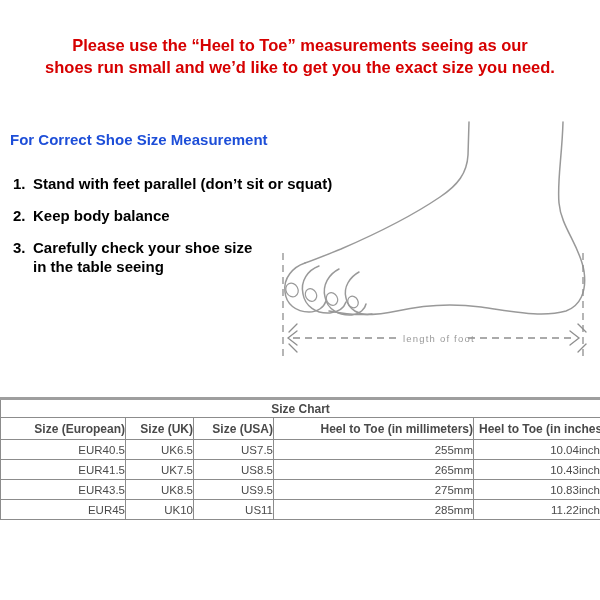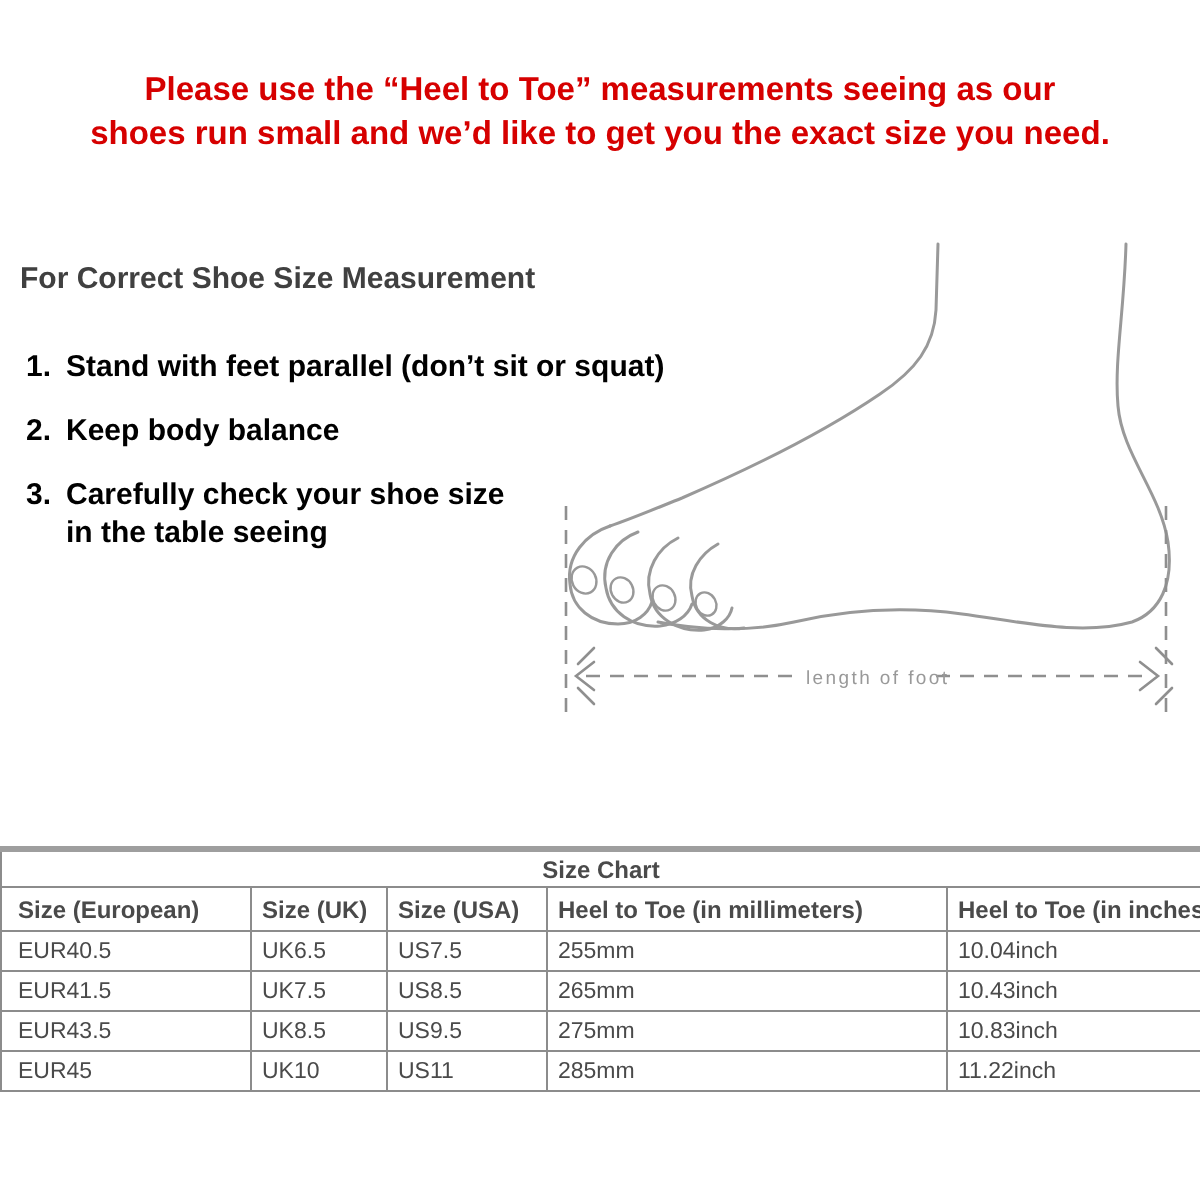--- a/index.html
+++ b/index.html
@@ -21,21 +21,21 @@
     line-height: 22px;
     color: #d60000;
   }
 
   
   .section-heading {
     position: absolute;
     top: 131px; left: 10px;
     font-weight: bold;
     font-size: 15px;
-    color: #404040;
+    color: #1d4ed8;
     text-align: center;
   }
   .step {
     position: absolute;
     left: 13px;
     display: flex;
     font-weight: bold;
     font-size: 15px;
     line-height: 19px;
     color: #000000;
@@ -76,26 +76,26 @@
   
   table.size-chart {
     position: absolute;
     top: 397px; left: 0;
     width: 600px;
     border-collapse: collapse;
     table-layout: fixed;
     font-size: 11.5px;
     color: #4a4a4a;
   }
-  table.size-chart { border: 1px solid #8c8c8c; border-top: 3px solid #9e9e9e; margin-top: 26px; }
+  table.size-chart { border: 1px solid #8c8c8c; border-top: 3px solid #9e9e9e; }
   table.size-chart td, table.size-chart th {
     border: 1px solid #8c8c8c;
     padding: 0 0 0 5px;
     vertical-align: middle;
-    text-align: left;
+    text-align: right;
     overflow: hidden;
     white-space: nowrap;
   }
   table.size-chart td.first, table.size-chart th.first { padding-left: 8px; }
   tr.title-row td {
     height: 19px;
     text-align: center;
     font-weight: bold;
     font-size: 12px;
     padding: 0;

